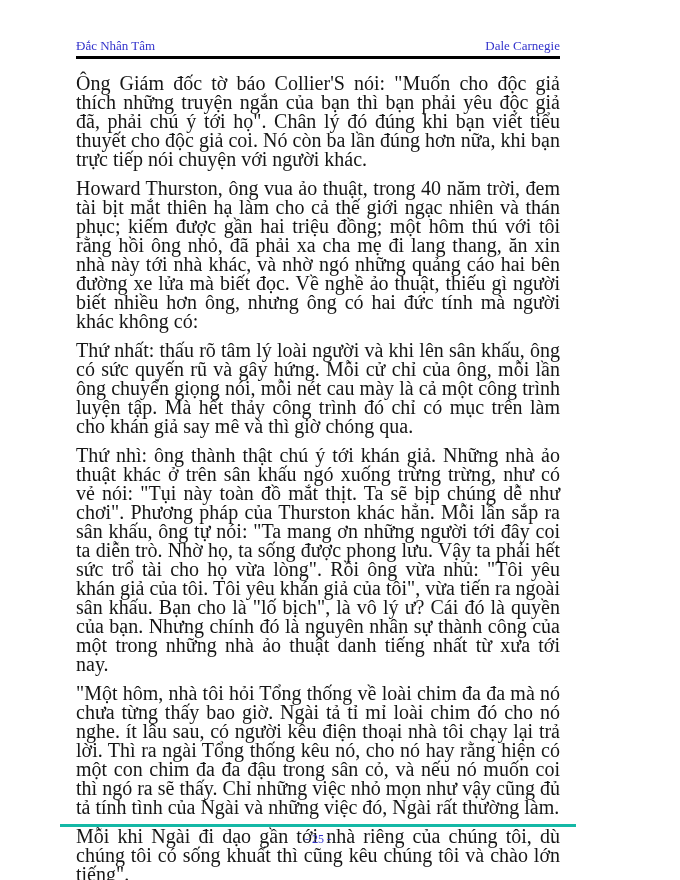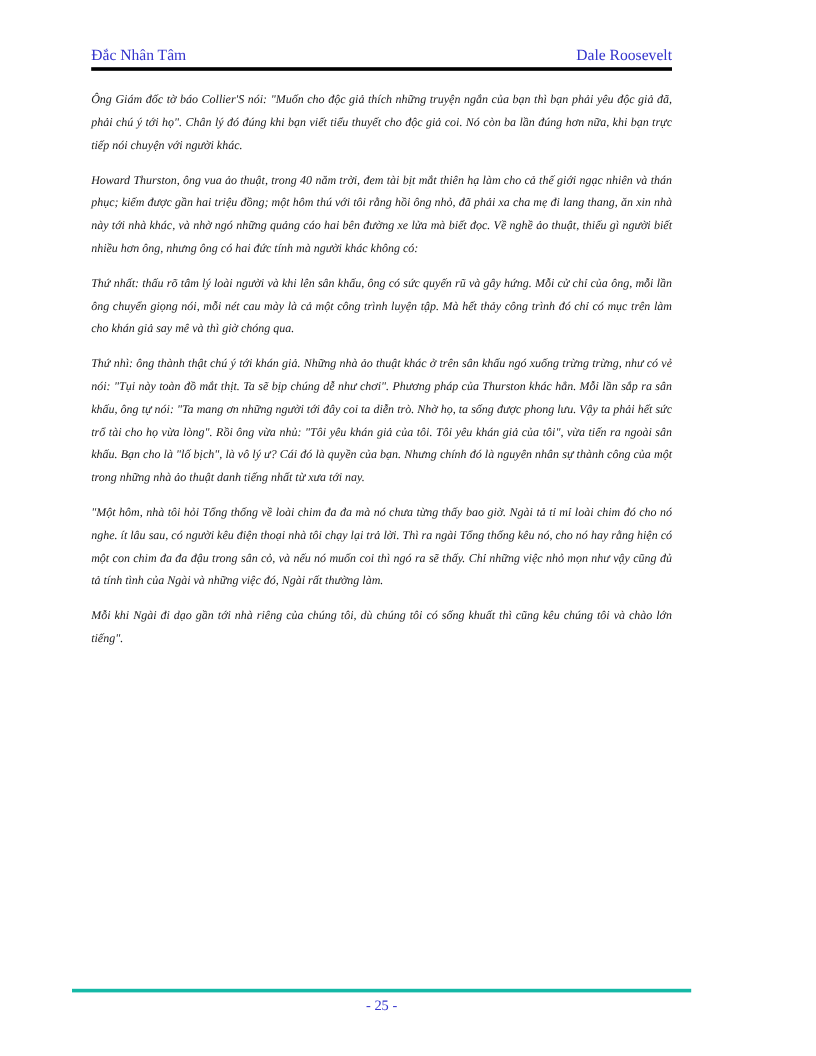--- a/index.html
+++ b/index.html
@@ -31,25 +31,24 @@
     color: #3333cc;
     line-height: 15px;
     white-space: nowrap;
   }
   .content {
     margin-top: 15px;
     color: #161616;
   }
   .content p {
     margin: 0 0 10px 0;
-    font-size: 10px;
+    font-size: 20px;
     line-height: 19px;
     text-align: justify;
     text-justify: inter-word;
-    font-style: italic;
   }
   .footer {
     margin-top: auto;
     border-top: 3px solid #14b8a6;
     padding-top: 2px;
     text-align: center;
     margin-bottom: 0;
   }
   .footer span {
     font-size: 12px;
@@ -62,21 +61,21 @@
     top: 824px;
   }
 </style>
 </head>
 <body>
 
 <div class="page">
 
   <div class="header">
     <span>Đắc Nhân Tâm</span>
-    <span>Dale Roosevelt</span>
+    <span>Dale Carnegie</span>
   </div>
 
   <div class="content">
     <p>Ông Giám đốc tờ báo Collier'S nói: "Muốn cho độc giả thích những truyện ngắn của bạn thì bạn phải yêu độc giả đã, phải chú ý tới họ". Chân lý đó đúng khi bạn viết tiểu thuyết cho độc giả coi. Nó còn ba lần đúng hơn nữa, khi bạn trực tiếp nói chuyện với người khác.</p>
     <p>Howard Thurston, ông vua ảo thuật, trong 40 năm trời, đem tài bịt mắt thiên hạ làm cho cả thế giới ngạc nhiên và thán phục; kiếm được gần hai triệu đồng; một hôm thú với tôi rằng hồi ông nhỏ, đã phải xa cha mẹ đi lang thang, ăn xin nhà này tới nhà khác, và nhờ ngó những quảng cáo hai bên đường xe lửa mà biết đọc. Về nghề ảo thuật, thiếu gì người biết nhiều hơn ông, nhưng ông có hai đức tính mà người khác không có:</p>
     <p>Thứ nhất: thấu rõ tâm lý loài người và khi lên sân khấu, ông có sức quyến rũ và gây hứng. Mỗi cử chỉ của ông, mỗi lần ông chuyển giọng nói, mỗi nét cau mày là cả một công trình luyện tập. Mà hết thảy công trình đó chỉ có mục trên làm cho khán giả say mê và thì giờ chóng qua.</p>
     <p>Thứ nhì: ông thành thật chú ý tới khán giả. Những nhà ảo thuật khác ở trên sân khấu ngó xuống trừng trừng, như có vẻ nói: "Tụi này toàn đồ mắt thịt. Ta sẽ bịp chúng dễ như chơi". Phương pháp của Thurston khác hẳn. Mỗi lần sắp ra sân khấu, ông tự nói: "Ta mang ơn những người tới đây coi ta diễn trò. Nhờ họ, ta sống được phong lưu. Vậy ta phải hết sức trổ tài cho họ vừa lòng". Rồi ông vừa nhủ: "Tôi yêu khán giả của tôi. Tôi yêu khán giả của tôi", vừa tiến ra ngoài sân khấu. Bạn cho là "lố bịch", là vô lý ư? Cái đó là quyền của bạn. Nhưng chính đó là nguyên nhân sự thành công của một trong những nhà ảo thuật danh tiếng nhất từ xưa tới nay.</p>
     <p>"Một hôm, nhà tôi hỏi Tổng thống về loài chim đa đa mà nó chưa từng thấy bao giờ. Ngài tả tỉ mỉ loài chim đó cho nó nghe. ít lâu sau, có người kêu điện thoại nhà tôi chạy lại trả lời. Thì ra ngài Tổng thống kêu nó, cho nó hay rằng hiện có một con chim đa đa đậu trong sân cỏ, và nếu nó muốn coi thì ngó ra sẽ thấy. Chỉ những việc nhỏ mọn như vậy cũng đủ tả tính tình của Ngài và những việc đó, Ngài rất thường làm.</p>
     <p>Mỗi khi Ngài đi dạo gần tới nhà riêng của chúng tôi, dù chúng tôi có sống khuất thì cũng kêu chúng tôi và chào lớn tiếng".</p>
   </div>

